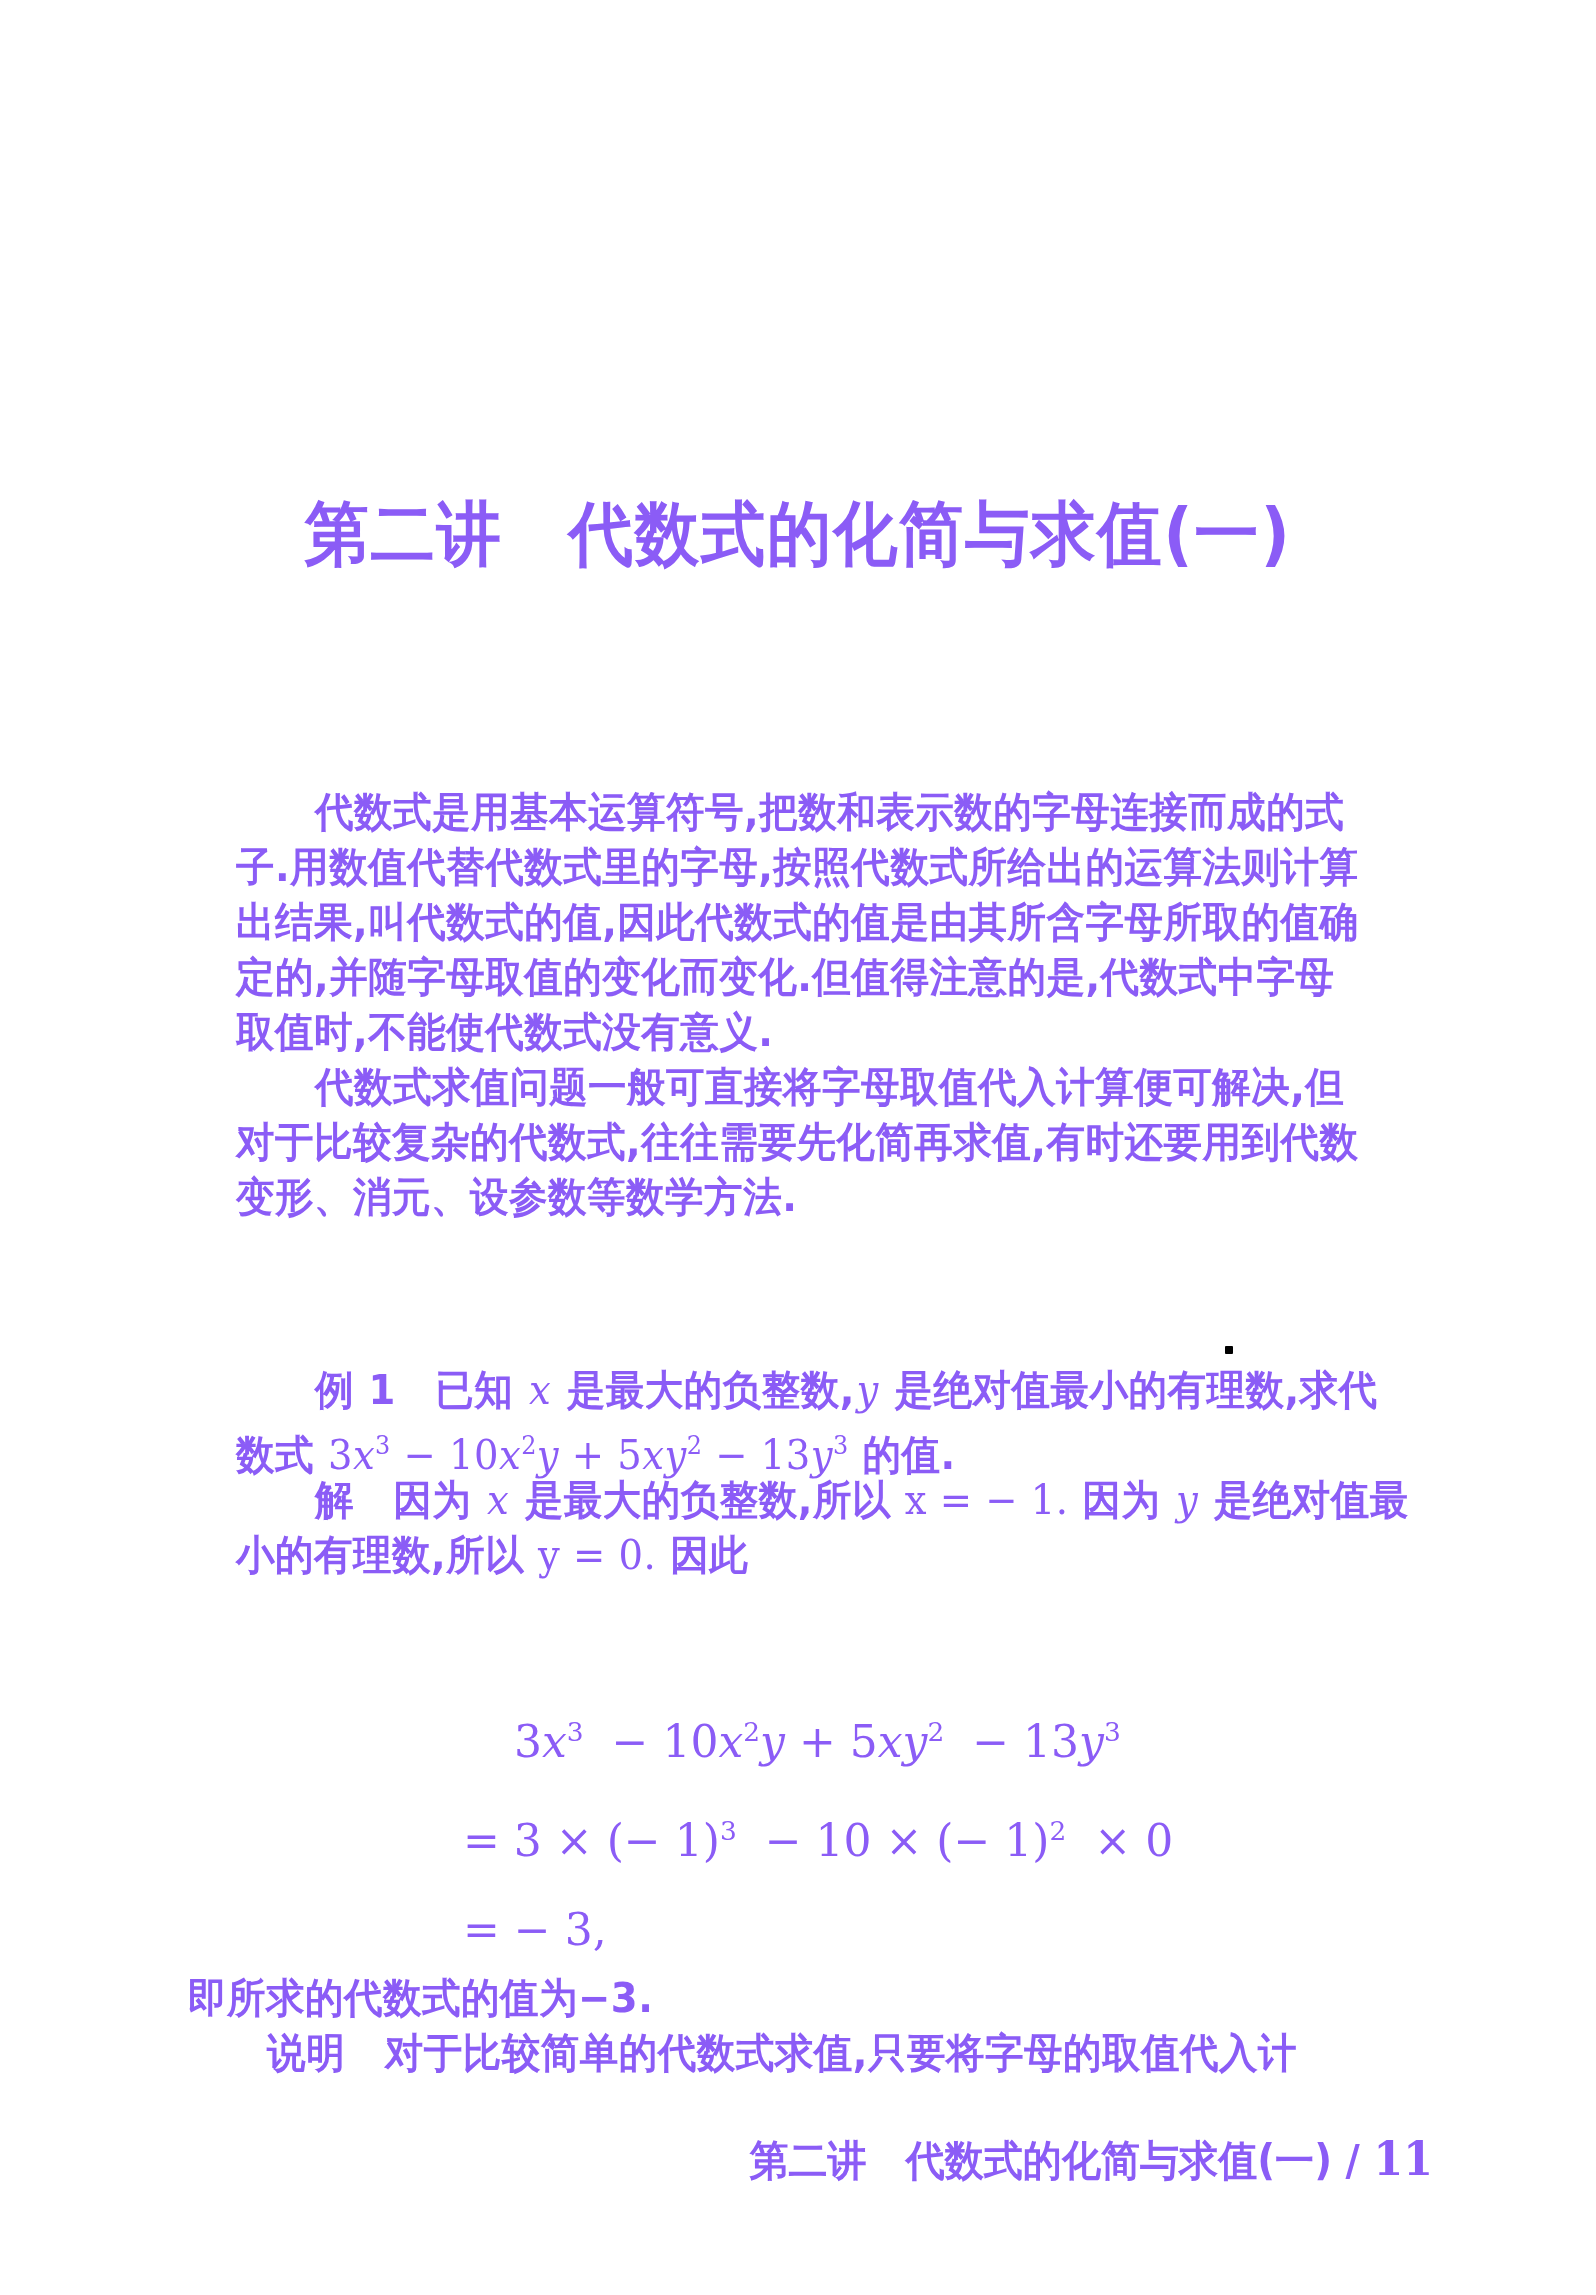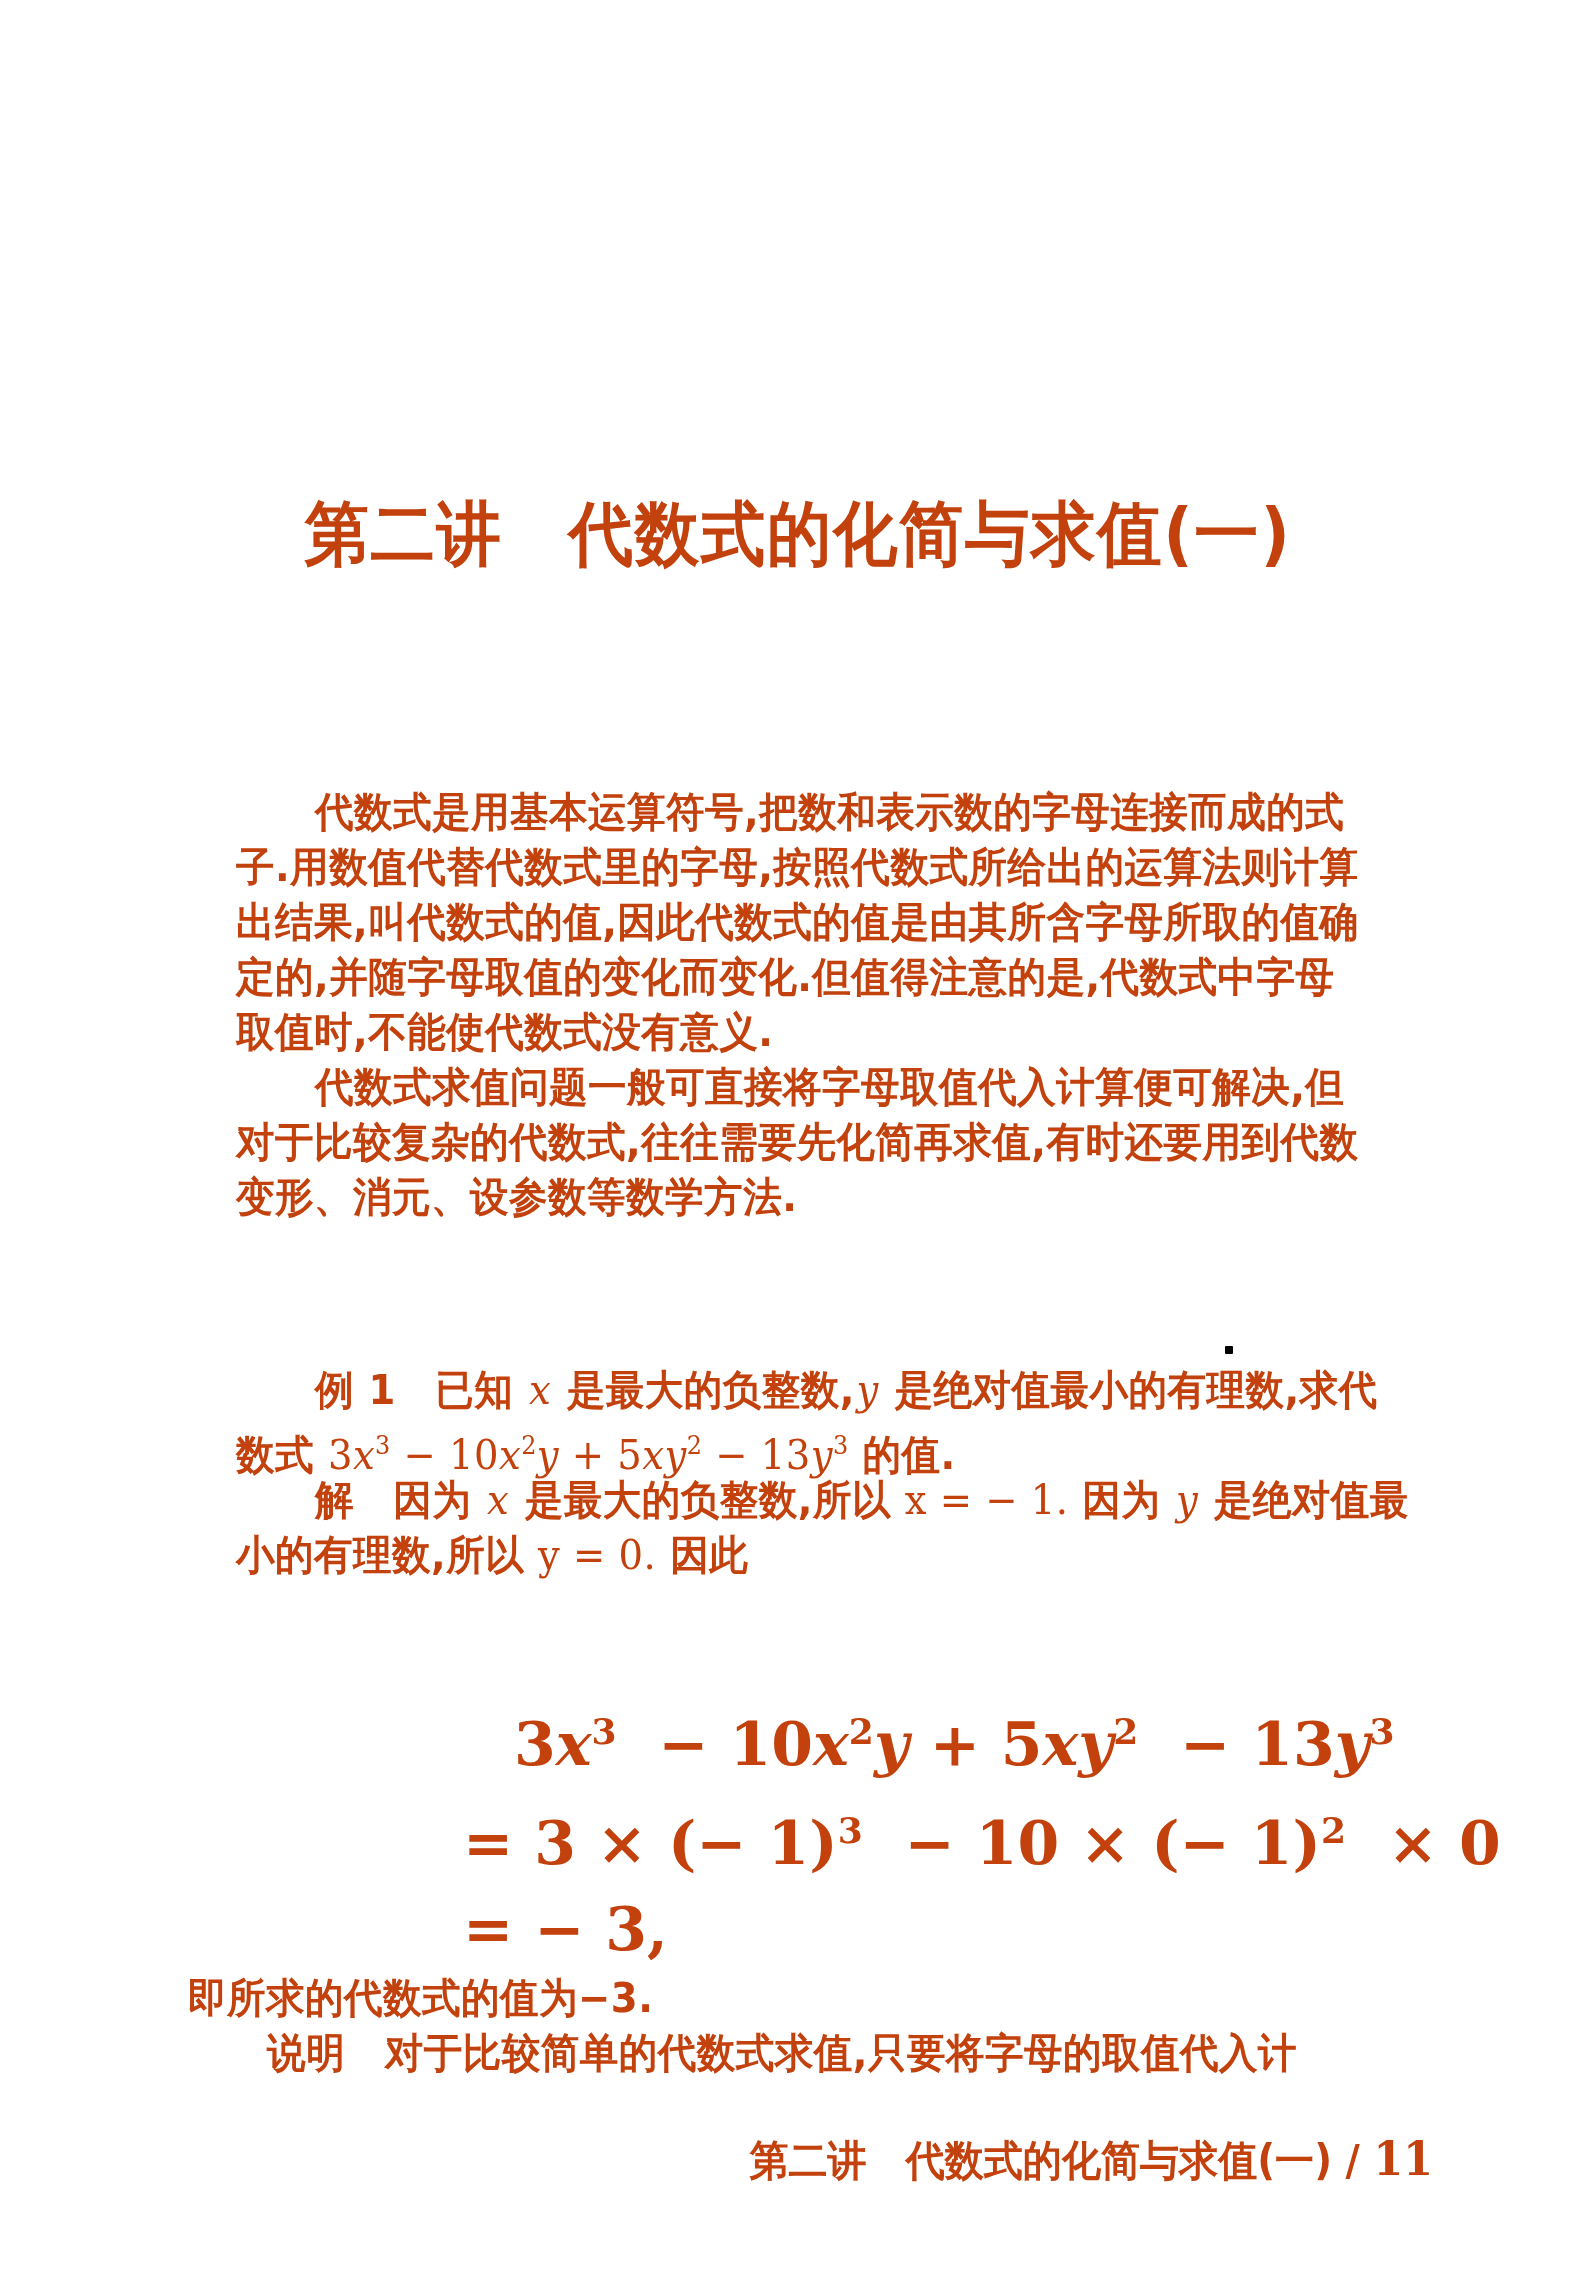--- a/index.html
+++ b/index.html
@@ -7,21 +7,21 @@
     padding: 0;
     background: #ffffff;
   }
   .page {
     position: relative;
     width: 1596px;
     height: 2296px;
     background: #ffffff;
     overflow: hidden;
     font-family: "DejaVu Sans", sans-serif;
-    color: #c2410c;
+    color: #8b5cf6;
   }
 
   
   .chapter-title {
     position: absolute;
     left: 0;
     top: 496px;
     width: 100%;
     text-align: center;
     font-family: "DejaVu Sans", sans-serif;
@@ -85,25 +85,25 @@
 
   
   .eq-block {
     position: absolute;
     left: 188px;
     top: 1682px;
     width: 1231px;
   }
   .eqline {
     font-family: "DejaVu Serif", serif;
-    font-size: 60px;
+    font-size: 44px;
     line-height: 99px;
     height: 99px;
     white-space: pre;
-    font-weight: bold;
+    font-weight: normal;
   }
   .eqline sup {
     font-size: 0.60em;
     vertical-align: super;
   }
   .eq1 { padding-left: 326px; }
   .eq2 { padding-left: 275px; }
   .eq3 { padding-left: 338px; }
   .eq4 { padding-left: 275px; }
 

